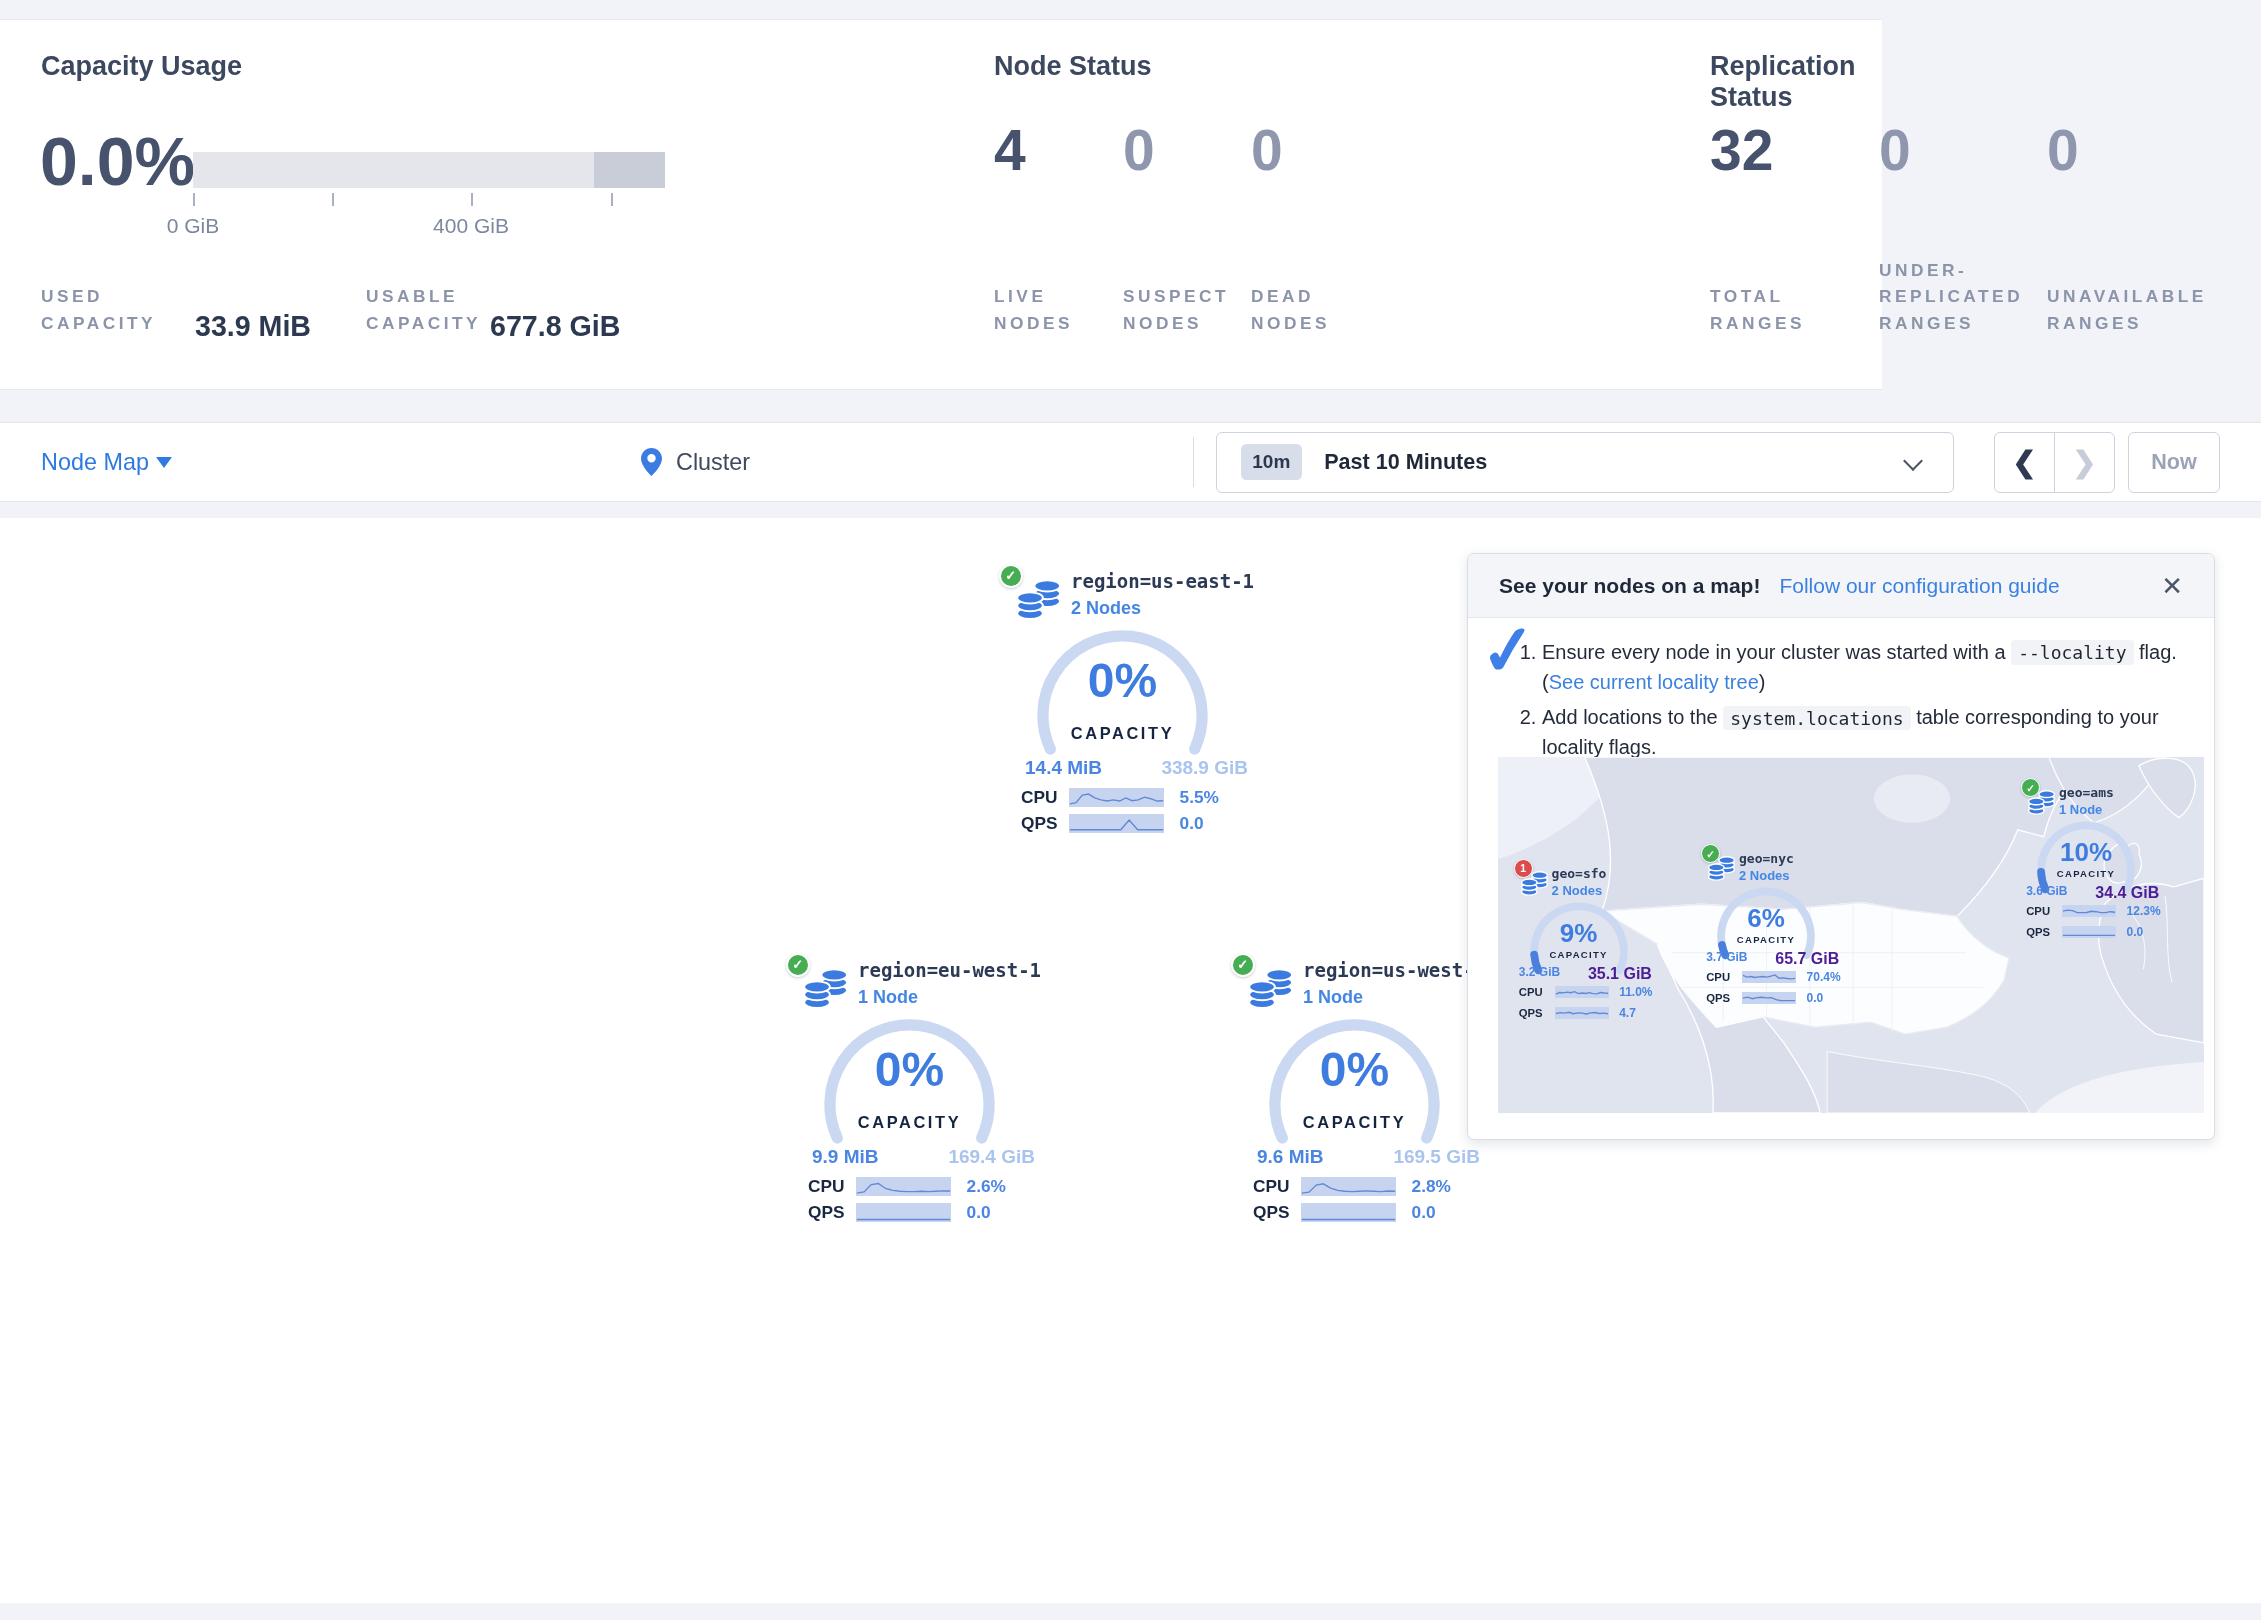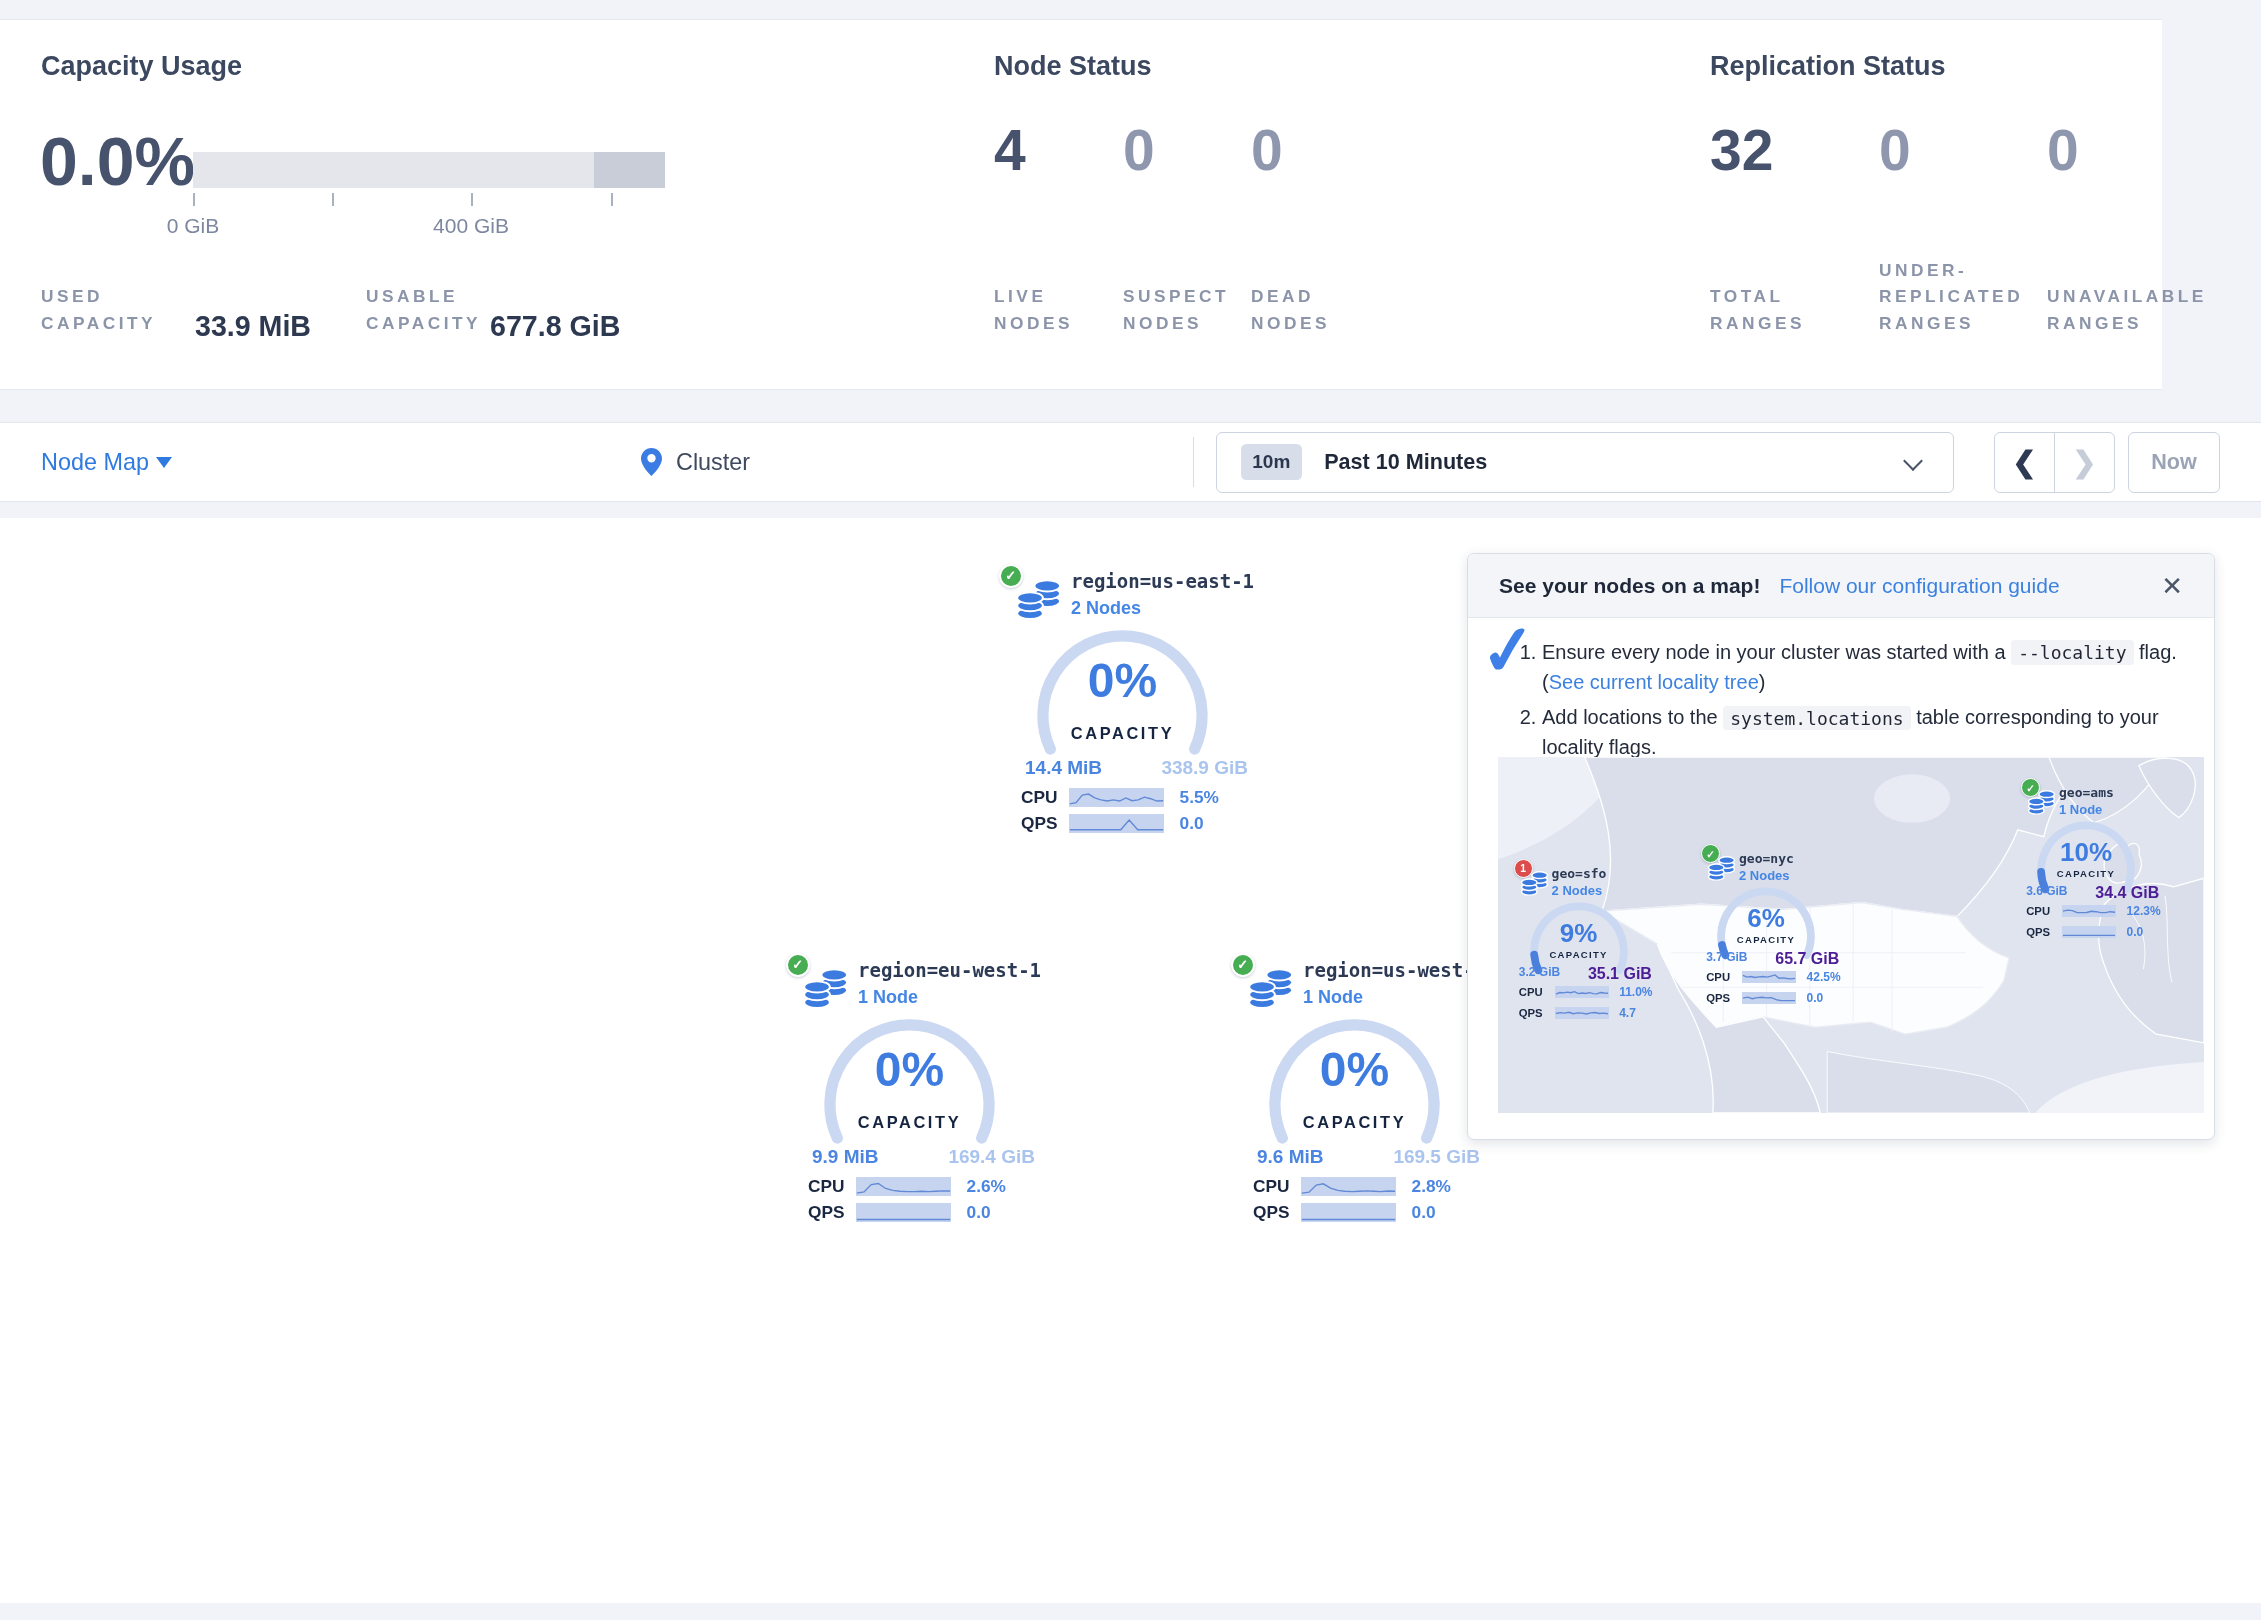--- a/index.html
+++ b/index.html
@@ -1,20 +1,20 @@
 <!DOCTYPE html>
 <html style="font-size:14px"><head>
 <meta charset="utf-8">
 <style>
   html,body{margin:0;padding:0;}
   .page{position:relative;width:2261px;height:1621px;background:#f1f3f8;
         font-family:"Liberation Sans",sans-serif;overflow:hidden;color:#2d3950;}
 
   
-  .top-panel{position:absolute;left:0;top:19px;width:2162px;height:369px;background:#fff;
+  .top-panel{position:absolute;left:0;top:19px;width:1882px;height:369px;background:#fff;
              border-top:0.9px solid #e6e9ef;border-bottom:0.9px solid #e6e9ef;}
   .sec-title{position:absolute;top:31px;font-size:27px;font-weight:bold;color:#3c485f;}
   .big-num{position:absolute;top:102px;font-size:57px;font-weight:bold;color:#47536d;line-height:1;}
   .big-num.dim{color:#8e97ad;}
   .pct-num{position:absolute;top:107px;left:40px;font-size:68px;font-weight:bold;color:#47536d;line-height:1;}
   .caps-label{position:absolute;bottom:52px;font-size:17.3px;font-weight:bold;letter-spacing:3.5px;
               color:#8b94a9;line-height:1.55;}
   .cap-value{position:absolute;bottom:48px;font-size:28.6px;font-weight:bold;color:#2d3950;line-height:1;}
 
   
@@ -406,21 +406,21 @@
     </svg>
     <div class="ng-pct">6%</div>
     <div class="ng-cap">CAPACITY</div>
     <div class="ng-used">3.7 GiB</div>
     <div class="ng-total">65.7 GiB</div>
     <div class="ng-row r1">
       <span class="ng-metric">CPU</span>
       <svg class="spark-wrap" viewBox="0 0 62 13">
                   <polyline points="1.0,5.0 5.6,7.0 10.2,6.3 14.8,7.5 19.5,6.8 24.1,6.3 28.7,7.0 33.3,5.9 37.9,4.5 42.5,8.3 47.2,7.9 51.8,8.6 56.4,9.0 61.0,8.5" fill="none" stroke="#6289d6" stroke-width="1.6"></polyline>
                 </svg>
-      <span class="ng-val">42.5%</span>
+      <span class="ng-val">70.4%</span>
     </div>
     <div class="ng-row r2">
       <span class="ng-metric">QPS</span>
       <svg class="spark-wrap" viewBox="0 0 62 13">
                   <polyline points="1.0,7.0 6.5,5.9 11.9,7.7 17.4,6.5 22.8,6.1 28.3,6.8 33.7,6.5 39.2,8.8 44.6,9.9 50.1,9.9 55.5,9.9 61.0,9.9" fill="none" stroke="#6289d6" stroke-width="1.6"></polyline>
                 </svg>
       <span class="ng-val">0.0</span>
     </div>
   </div>
             <div class="mini" style="left: 523px; top: 21px;">

